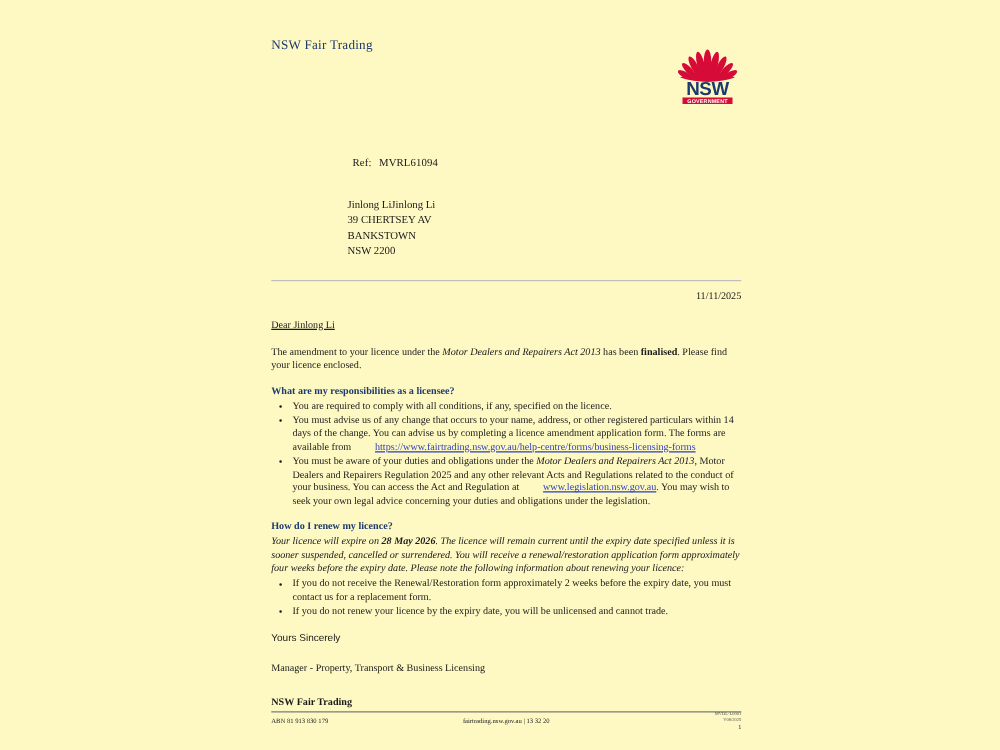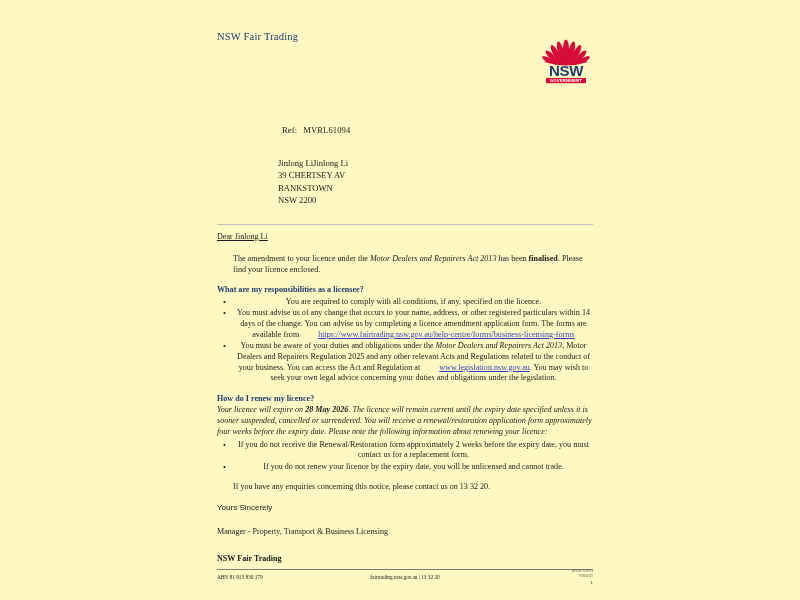--- a/index.html
+++ b/index.html
@@ -102,32 +102,31 @@
     font-size: 8.1px;
     line-height: 1.33;
     text-align: left;
   }
   .date-line {
     text-align: right;
     font-size: 8.1px;
     margin-bottom: 12px;
   }
   .salutation { margin-bottom: 11px; font-size: 8.1px; text-decoration: underline; }
-  .para { margin-bottom: 10px; font-size: 8.1px; margin-left: 16px; }
+  .para { margin-bottom: 10px; font-size: 8.1px; }
   .section-head {
     font-weight: bold;
     color: #1d3a6e;
     font-size: 8.1px;
     margin-bottom: 1px;
   }
   ul.bullets {
     margin: 0 0 9px 0;
     padding-left: 17px;
     list-style: none;
-    text-align: center;
   }
   ul.bullets li {
     position: relative;
     margin-bottom: 0px;
     padding-bottom: 0.5px;
     font-size: 8.1px;
     line-height: 1.33;
   }
   ul.bullets li:before {
     content: "\2022";
@@ -227,40 +226,40 @@
     <div>Jinlong LiJinlong Li</div>
     <div>39 CHERTSEY AV</div>
     <div>BANKSTOWN</div>
     <div>NSW 2200</div>
   </div>
 
   <div class="hr-top"></div>
 
   <div class="body-area">
 
+    <div class="date-line">11/11/2025</div>
 
     <div class="salutation">Dear Jinlong Li</div>
 
     <div class="para"><span>The amendment to your licence under the </span><em>Motor Dealers and Repairers Act 2013</em><span> has been </span><strong>finalised</strong><span>. Please find your licence enclosed.</span></div>
 
     <div class="section-head">What are my responsibilities as a licensee?</div>
     <ul class="bullets">
       <li>You are required to comply with all conditions, if any, specified on the licence.</li>
       <li><span>You must advise us of any change that occurs to your name, address, or other registered particulars within 14 days of the change. You can advise us by completing a licence amendment application form. The forms are available from </span><a class="doc-link" href="#">https://www.fairtrading.nsw.gov.au/help-centre/forms/business-licensing-forms</a></li>
       <li><span>You must be aware of your duties and obligations under the </span><em>Motor Dealers and Repairers Act 2013</em><span>, Motor Dealers and Repairers Regulation 2025 and any other relevant Acts and Regulations related to the conduct of your business. You can access the Act and Regulation at </span><a class="doc-link" href="#">www.legislation.nsw.gov.au</a><span>. You may wish to seek your own legal advice concerning your duties and obligations under the legislation.</span></li>
     </ul>
 
     <div class="section-head">How do I renew my licence?</div>
     <div class="renew-para"><span>Your licence will expire on </span><strong>28 May 2026</strong><span>. The licence will remain current until the expiry date specified unless it is sooner suspended, cancelled or surrendered. You will receive a renewal/restoration application form approximately four weeks before the expiry date. Please note the following information about renewing your licence:</span></div>
     <ul class="bullets">
       <li>If you do not receive the Renewal/Restoration form approximately 2 weeks before the expiry date, you must contact us for a replacement form.</li>
       <li>If you do not renew your licence by the expiry date, you will be unlicensed and cannot trade.</li>
     </ul>
 
-    <div class="para">If you have any enquiries concerning this notice, please contact us on 13 32 20.</div>
 
     <div class="closing">Yours Sincerely</div>
 
     <div class="signoff-role">Manager - Property, Transport &amp; Business Licensing</div>
     <div class="signoff-org">NSW Fair Trading</div>
   </div>
 
   <div class="hr-footer"></div>
 
   <div class="footer">

